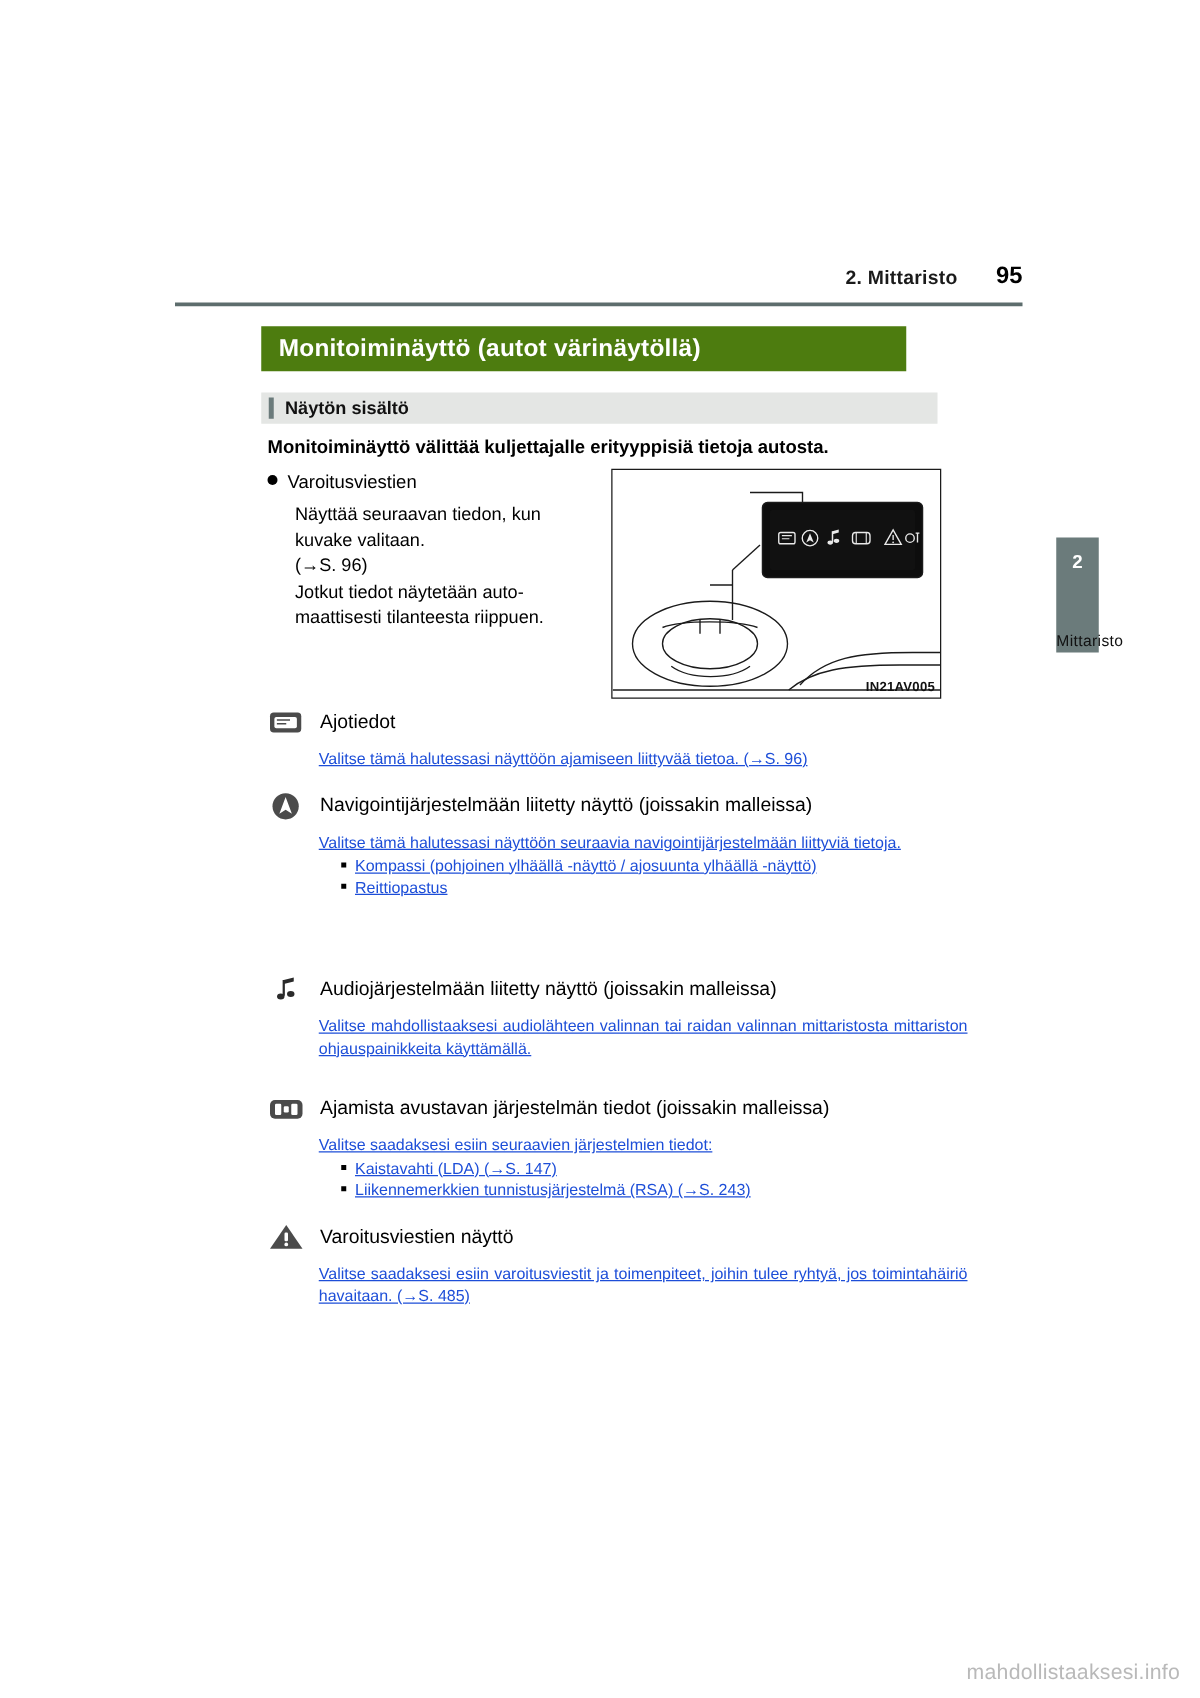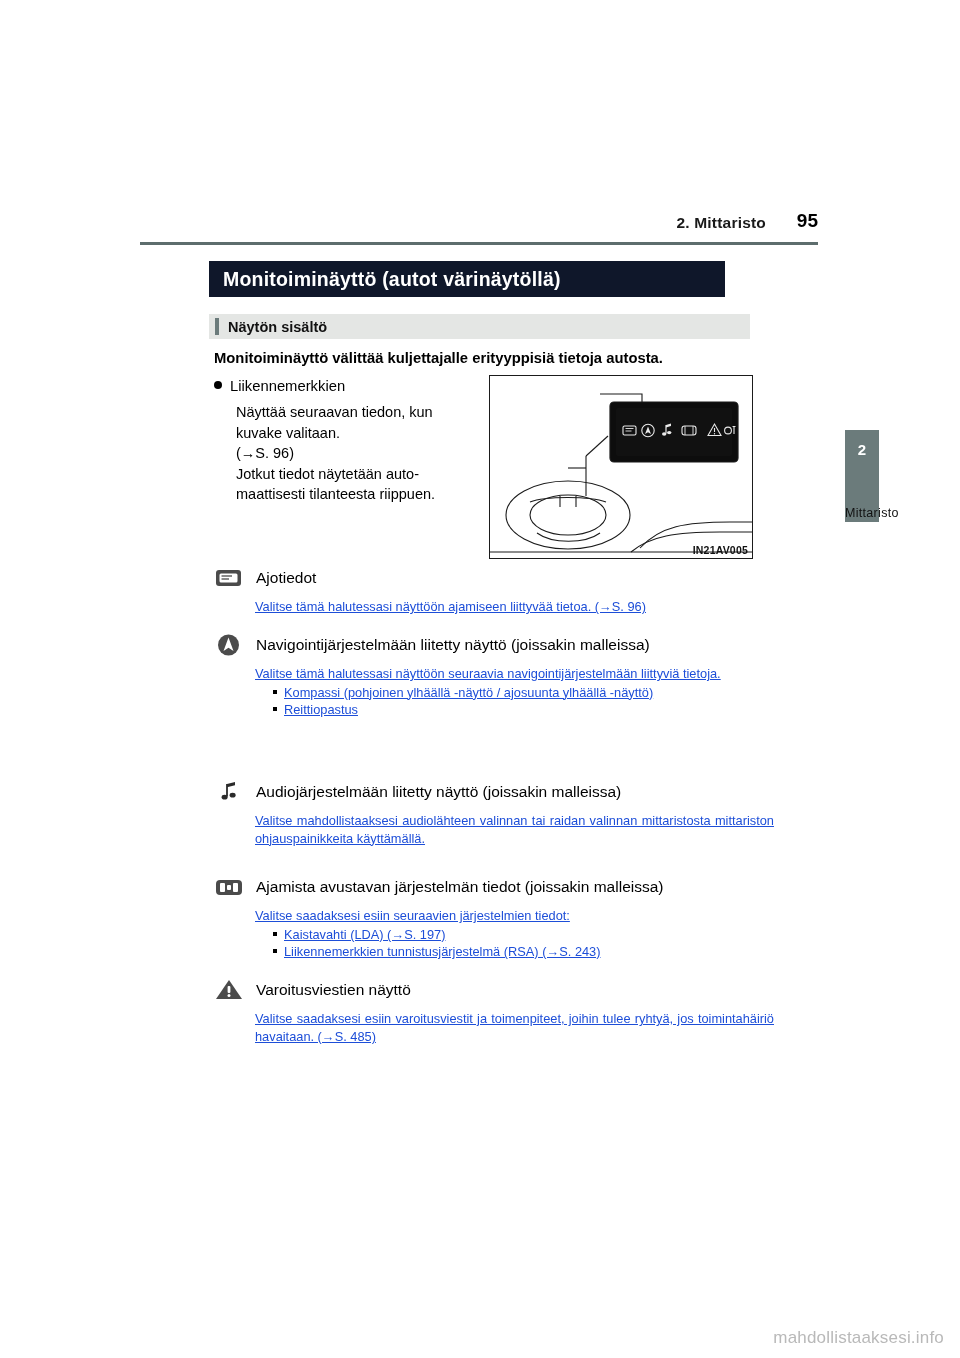--- a/index.html
+++ b/index.html
@@ -87,21 +87,21 @@
     letter-spacing: 0.3px;
   }
 
   
   .title-bar {
     position: absolute;
     left: 209px;
     top: 261px;
     width: 516px;
     height: 36px;
-    background: #0f172a;
+    background: #4d7c0f;
     display: flex;
     align-items: center;
   }
   .title-bar-text {
     color: #ffffff;
     font-size: 19.5px;
     font-weight: bold;
     padding-left: 14px;
     letter-spacing: 0.2px;
   }
@@ -274,21 +274,21 @@
   </div>
 
   <div class="sub-bar">
     <div class="sub-bar-accent"></div>
     <div class="sub-bar-text">Näytön sisältö</div>
   </div>
 
   <div class="intro">Monitoiminäyttö välittää kuljettajalle erityyppisiä tietoja autosta.</div>
 
   <div class="bullet-row">
-    <span class="bullet-dot"></span><span class="bullet-text">Liikennemerkkien</span>
+    <span class="bullet-dot"></span><span class="bullet-text">Varoitusviestien</span>
   </div>
 
   <div class="just-block">
     <div>Näyttää seuraavan tiedon, kun</div>
     <div class="last">kuvake valitaan.</div>
     <div class="last">(→S. 96)</div>
     <div>Jotkut tiedot näytetään auto-</div>
     <div class="last">maattisesti tilanteesta riippuen.</div>
   </div>
 
@@ -406,21 +406,21 @@
           <rect x="6" y="9" width="5" height="9" rx="1" fill="#ffffff"></rect>
           <rect x="19" y="9" width="5" height="9" rx="1" fill="#ffffff"></rect>
           <rect x="13" y="11" width="4" height="5" rx="1" fill="#ffffff"></rect>
         </svg>
       </div>
       <div class="entry-title">Ajamista avustavan järjestelmän tiedot (joissakin malleissa)</div>
     </div>
     <div class="entry-body nj">Valitse saadaksesi esiin seuraavien järjestelmien tiedot:</div>
     <div class="entry-body" style="margin-top:0;">
       <div class="sub-list">
-        <div><span class="sq-bullet"></span><span>Kaistavahti (LDA) (→S. 197)</span></div>
+        <div><span class="sq-bullet"></span><span>Kaistavahti (LDA) (→S. 147)</span></div>
         <div><span class="sq-bullet"></span><span>Liikennemerkkien tunnistusjärjestelmä (RSA) (→S. 243)</span></div>
       </div>
     </div>
   </div>
 
   <div class="entry" style="top:975px;">
     <div class="entry-head">
       <div class="entry-icon">
         <svg width="30" height="26" viewBox="0 0 30 26">
           <path d="M15 3 L28 22 L2 22 Z" fill="#4b4b4b"></path>

